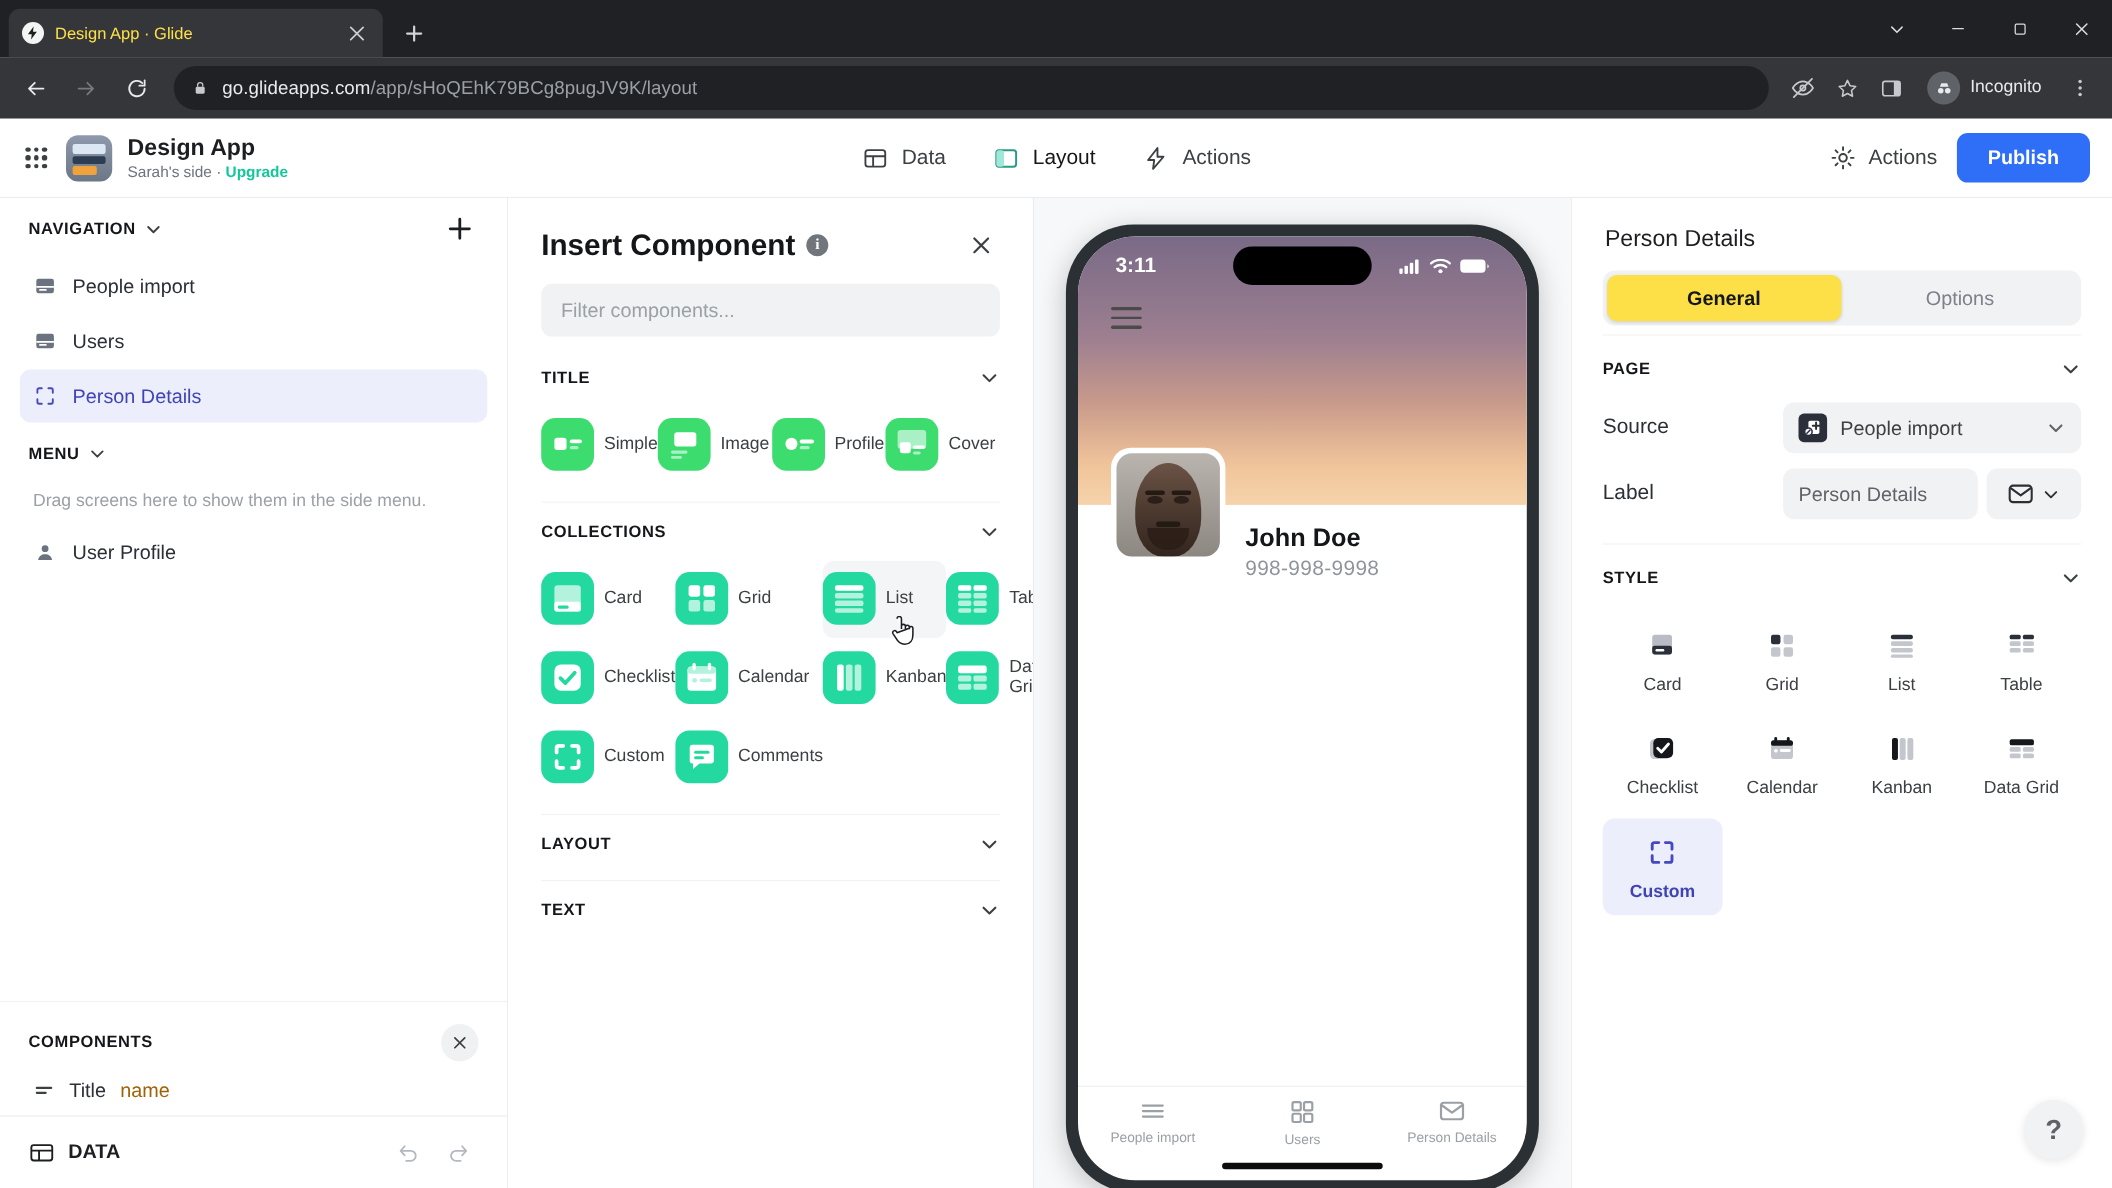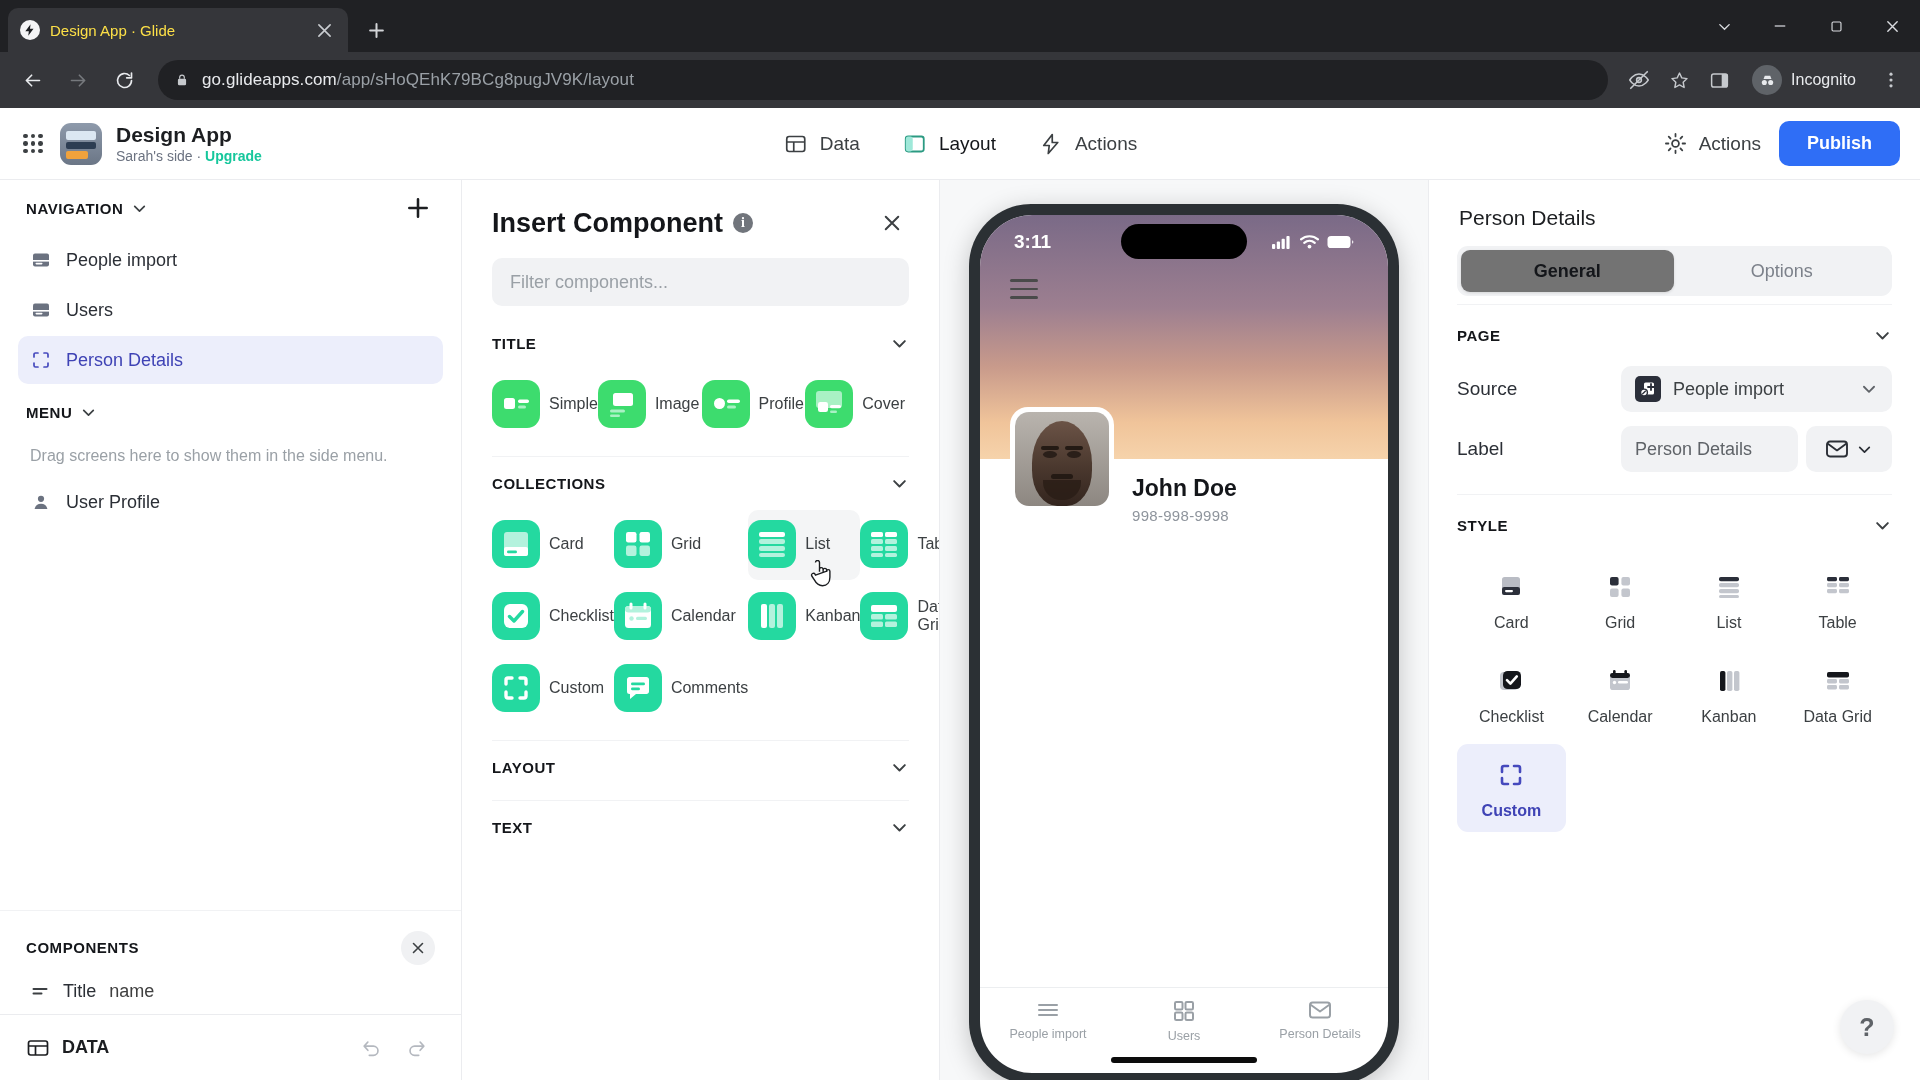--- a/index.html
+++ b/index.html
@@ -146,21 +146,21 @@
   }
   .comp-x {
     margin-left: auto; width: 34px; height: 34px; border-radius: 50%; background: #f0f1f3;
     display: flex; align-items: center; justify-content: center; color: #3c4043;
   }
   .comp-row {
     display: flex; align-items: center; gap: 13px; padding: 0 30px; height: 46px;
     font-size: 18px;
   }
   .comp-row .cname { color: #2b2f36; }
-  .comp-row .cval { color: #404040; }
+  .comp-row .cval { color: #a16207; }
 
   .sidebar-foot {
     height: 66px; border-top: 1px solid #ebecef; display: flex; align-items: center;
     padding: 0 26px; gap: 12px; flex: none;
   }
   .data-btn { display: flex; align-items: center; gap: 12px; font-size: 18px;
     font-weight: 600; color: #1c1e21; }
   .foot-actions { margin-left: auto; display: flex; gap: 6px; }
   .foot-ic { width: 38px; height: 38px; display: flex; align-items: center;
     justify-content: center; color: #b4b8bf; }
@@ -246,21 +246,21 @@
     background: linear-gradient(#6b5346 0%, #4a382e 55%, #33251e 100%); }
   .face-eye { position:absolute; width:14px; height:7px; border-radius:50%; background:#2a1f19; top:42%; }
   .face-eye.l { left: 30%; } .face-eye.r { right: 30%; }
   .face-brow { position:absolute; width:18px; height:4px; border-radius:3px; background:#241a14; top:36%; }
   .face-brow.l { left: 28%; } .face-brow.r { right: 28%; }
   .face-mouth { position:absolute; left:38%; right:38%; top:66%; height:5px; border-radius:4px; background:#241a14; }
   .face-beard { position:absolute; left:30%; right:30%; top:72%; height:20px; border-radius:0 0 18px 18px; background:#2a1d16; opacity:.85;}
 
   .person-block { padding: 16px 30px 0 152px; }
   .p-name { font-size: 23px; font-weight: 700; color: #14161a; }
-  .p-phone { font-size: 15px; color: #8e949c; margin-top: 5px; letter-spacing: .3px; }
+  .p-phone { font-size: 19px; color: #8e949c; margin-top: 5px; letter-spacing: .3px; }
 
   .tabbar {
     margin-top: auto; height: 86px; border-top: 1px solid #eceef0; display: flex;
     align-items: flex-start; padding-top: 12px; flex: none;
   }
   .tabitem {
     flex: 1; display: flex; flex-direction: column; align-items: center; gap: 7px;
     color: #9aa0a6;
   }
   .tabitem .tlabel { font-size: 12.5px; }
@@ -275,21 +275,21 @@
     display: flex; flex-direction: column; padding: 0 28px; overflow: hidden;
   }
   .rp-title { font-size: 21px; color: #1c1e21; padding: 26px 2px 16px; }
   .segmented {
     height: 50px; background: #f1f2f4; border-radius: 11px; display: flex; padding: 4px; gap: 2px;
   }
   .seg {
     flex: 1; border-radius: 9px; display: flex; align-items: center; justify-content: center;
     font-size: 18px; color: #7c818a;
   }
-  .seg.active { background: #737373; color: #14161a; font-weight: 600; box-shadow: 0 1px 3px rgba(0,0,0,.12); }
+  .seg.active { background: #fde047; color: #14161a; font-weight: 600; box-shadow: 0 1px 3px rgba(0,0,0,.12); }
   .rp-sect {
     display: flex; align-items: center; height: 62px; margin-top: 8px;
     border-top: 1px solid #f1f2f4;
   }
   .rp-sect:first-of-type { border-top: none; }
   .rp-sect-title { font-size: 15px; font-weight: 700; letter-spacing: .55px; color: #14161a; }
   .rp-sect .chev { margin-left: auto; color: #3c4043; display:flex; }
   .field-row { display: flex; align-items: center; gap: 14px; margin-bottom: 14px; }
   .field-label { font-size: 19px; color: #2b2f36; width: 150px; flex: none; }
   .field-ctl {

